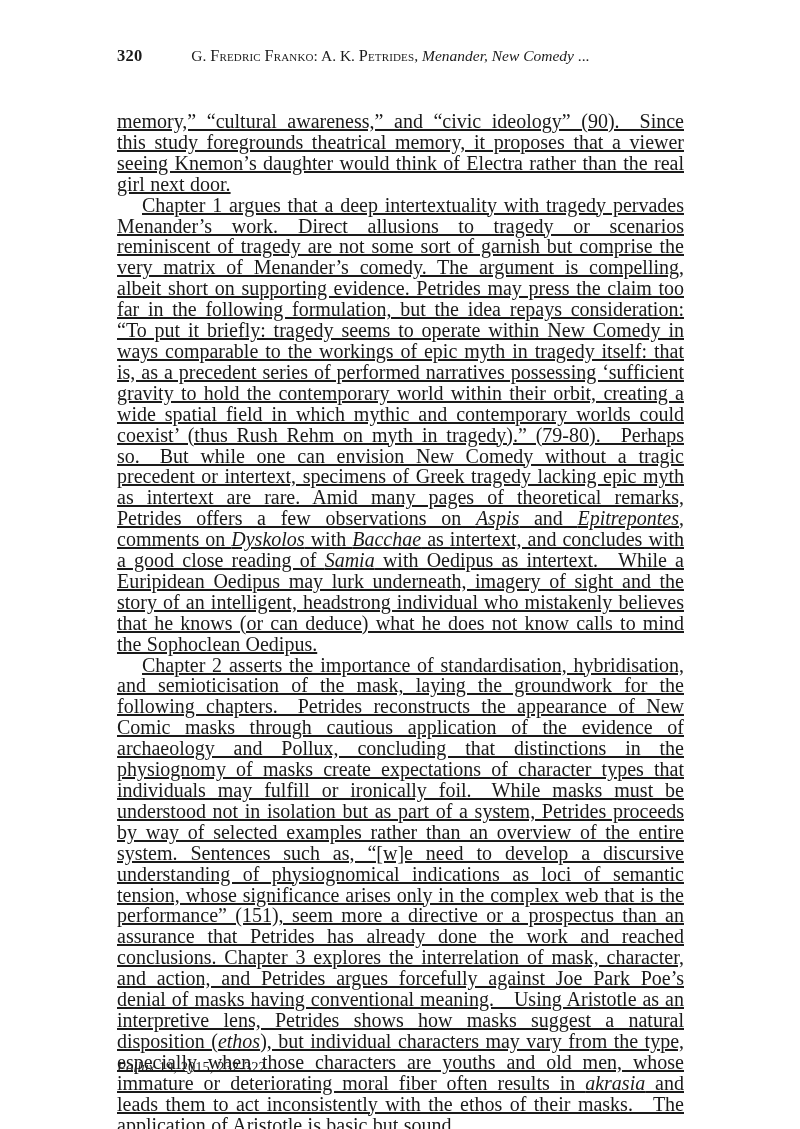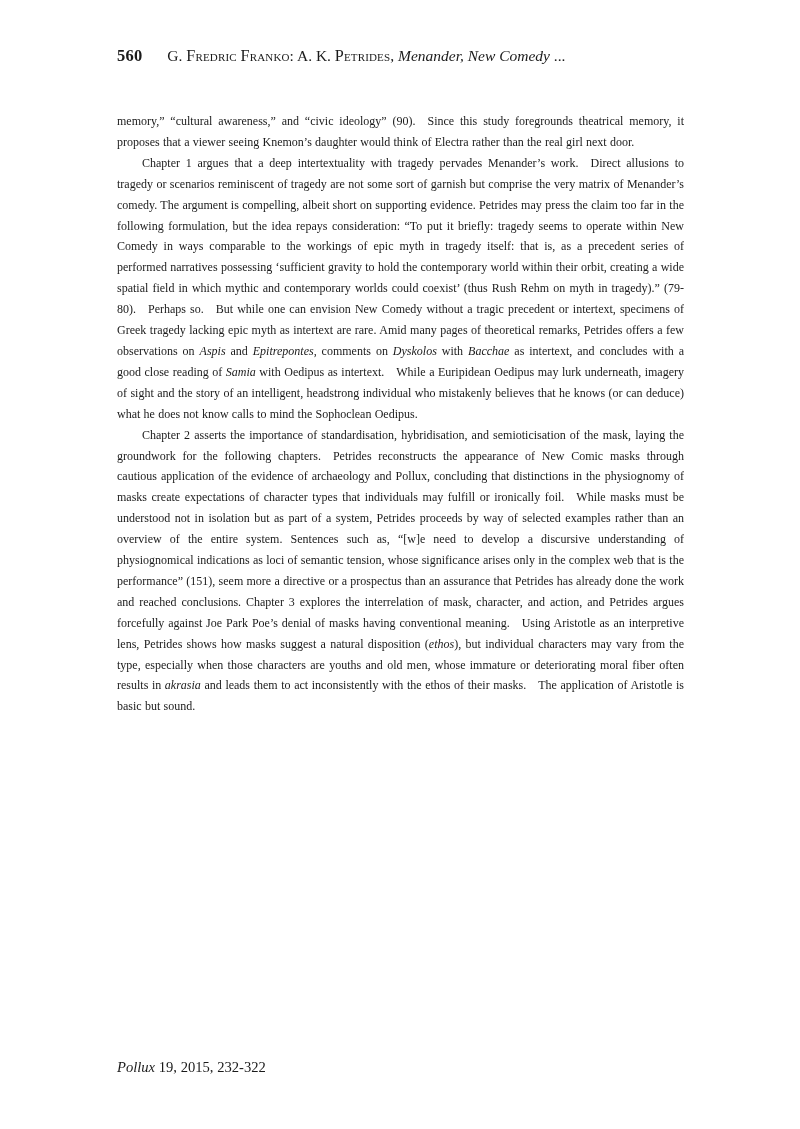--- a/index.html
+++ b/index.html
@@ -32,48 +32,49 @@
     font-size: 15.5px;
     line-height: 24px;
     white-space: nowrap;
   }
   .folio {
     font-weight: bold;
     font-size: 16.5px;
     letter-spacing: 0.2px;
   }
   .head-title {
-    margin-left: 25px;
+    margin-left: 49px;
     font-size: 15.5px;
   }
   .smallcaps {
     font-variant: small-caps;
     font-size: 16.2px;
     letter-spacing: 0.15px;
   }
   .ital {
     font-style: italic;
   }
 
   
   .body-col {
     position: absolute;
     left: 117px;
     top: 111px;
     width: 567px;
   }
   .para {
     margin: 0;
-    font-size: 12px;
+    font-size: 20px;
     line-height: 20.9px;
     text-align: justify;
     text-justify: inter-word;
     -webkit-hyphens: none;
     hyphens: none;
     word-spacing: 0.02em;
+    text-decoration: underline;
   }
   .para + .para {
     text-indent: 25px;
   }
   .para.last-line-full {
     text-align-last: left;
   }
 
   
   .footer {
@@ -84,21 +85,21 @@
     line-height: 20px;
     white-space: nowrap;
   }
 </style>
 </head>
 <body>
 
 <div class="page">
 
   <div class="running-head">
-    <span class="folio">560</span><span class="head-title"><span>G.</span> <span class="smallcaps">Fredric</span> <span class="smallcaps">Franko</span><span>:</span> <span>A. K.</span> <span class="smallcaps">Petrides</span><span>,</span> <span class="ital">Menander, New Comedy</span> <span>...</span></span>
+    <span class="folio">320</span><span class="head-title"><span>G.</span> <span class="smallcaps">Fredric</span> <span class="smallcaps">Franko</span><span>:</span> <span>A. K.</span> <span class="smallcaps">Petrides</span><span>,</span> <span class="ital">Menander, New Comedy</span> <span>...</span></span>
   </div>
 
   <div class="body-col">
     <p class="para"><span>memory,” “cultural awareness,” and “civic ideology” (90). Since this study foregrounds theatrical memory, it proposes that a viewer seeing Knemon’s daughter would think of Electra rather than the real girl next door.</span></p>
     <p class="para"><span>Chapter 1 argues that a deep intertextuality with tragedy pervades Menander’s work. Direct allusions to tragedy or scenarios reminiscent of tragedy are not some sort of garnish but comprise the very matrix of Menander’s comedy. The argument is compelling, albeit short on supporting evidence. Petrides may press the claim too far in the following formulation, but the idea repays consideration: “To put it briefly: tragedy seems to operate within New Comedy in ways comparable to the workings of epic myth in tragedy itself: that is, as a precedent series of performed narratives possessing ‘sufficient gravity to hold the contemporary world within their orbit, creating a wide spatial field in which mythic and contemporary worlds could coexist’ (thus Rush Rehm on myth in tragedy).” (79-80). Perhaps so. But while one can envision New Comedy without a tragic precedent or intertext, specimens of Greek tragedy lacking epic myth as intertext are rare. Amid many pages of theoretical remarks, Petrides offers a few observations on </span><span class="ital">Aspis</span><span> and </span><span class="ital">Epitrepontes</span><span>, comments on </span><span class="ital">Dyskolos</span><span> with </span><span class="ital">Bacchae</span><span> as intertext, and concludes with a good close reading of </span><span class="ital">Samia</span><span> with Oedipus as intertext. While a Euripidean Oedipus may lurk underneath, imagery of sight and the story of an intelligent, headstrong individual who mistakenly believes that he knows (or can deduce) what he does not know calls to mind the Sophoclean Oedipus.</span></p>
     <p class="para last-line-full"><span>Chapter 2 asserts the importance of standardisation, hybridisation, and semioticisation of the mask, laying the groundwork for the following chapters. Petrides reconstructs the appearance of New Comic masks through cautious application of the evidence of archaeology and Pollux, concluding that distinctions in the physiognomy of masks create expectations of character types that individuals may fulfill or ironically foil. While masks must be understood not in isolation but as part of a system, Petrides proceeds by way of selected examples rather than an overview of the entire system. Sentences such as, “[w]e need to develop a discursive understanding of physiognomical indications as loci of semantic tension, whose significance arises only in the complex web that is the performance” (151), seem more a directive or a prospectus than an assurance that Petrides has already done the work and reached conclusions. Chapter 3 explores the interrelation of mask, character, and action, and Petrides argues forcefully against Joe Park Poe’s denial of masks having conventional meaning. Using Aristotle as an interpretive lens, Petrides shows how masks suggest a natural disposition (</span><span class="ital">ethos</span><span>), but individual characters may vary from the type, especially when those characters are youths and old men, whose immature or deteriorating moral fiber often results in </span><span class="ital">akrasia</span><span> and leads them to act inconsistently with the ethos of their masks. The application of Aristotle is basic but sound.</span></p>
   </div>
 
   <div class="footer">
     <span class="ital">Pollux</span><span> 19, 2015, 232-322</span>

